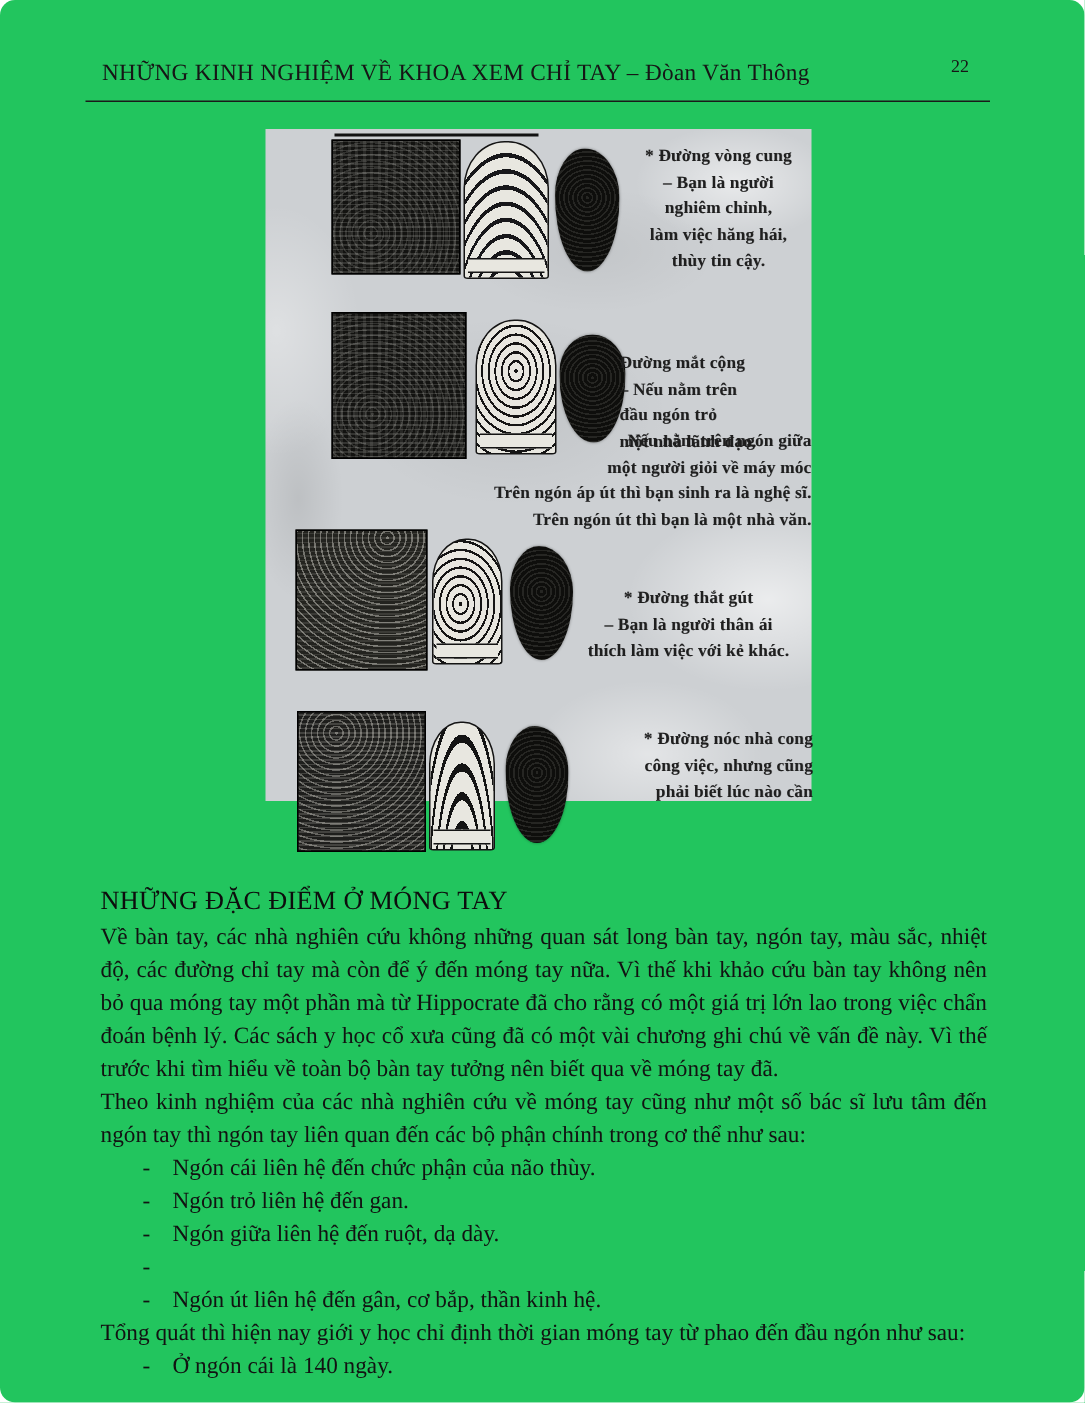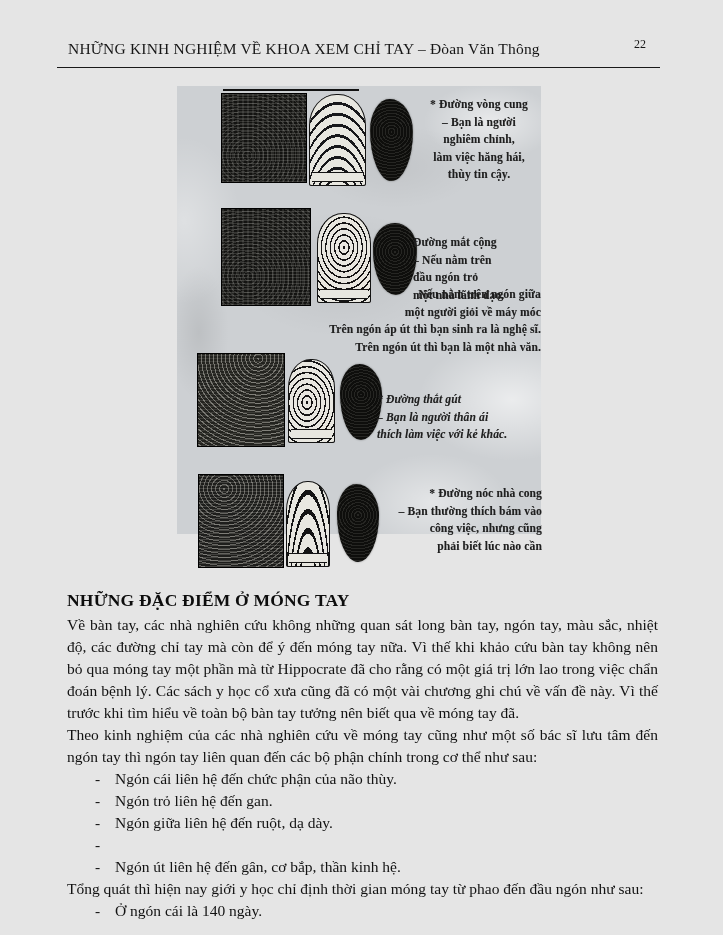--- a/index.html
+++ b/index.html
@@ -1,19 +1,19 @@
 <!DOCTYPE html>
 <html><head>
 <meta charset="utf-8">
 <style>
   * { margin:0; padding:0; box-sizing:border-box; }
   html,body { background:#ffffff; }
   .page {
-    position:relative; width:723px; height:935px; background:#e5e5e5;
-    font-family:"Liberation Serif", serif; color:#111; overflow:hidden;
+    position:relative; width:723px; height:935px; background:#22c55e;
+    font-family:"Liberation Serif", serif; color:#111; overflow:hidden;border-radius:10px;
   }
 
   
   .running-head { position:absolute; left:68px; top:40px; width:560px;
     font-size:15.5px; letter-spacing:.2px; color:#161616; }
   .page-num { position:absolute; left:634px; top:37px; font-size:12px; color:#161616; }
   .head-rule { position:absolute; left:57px; top:67px; width:603px; border-top:1.6px solid #1a1a1a; }
 
   
   .scan {
@@ -68,27 +68,27 @@
   .p2 { left:196px; top:137px; width:44px; height:72px; border-radius:50% 50% 48% 52% / 34% 36% 64% 62%; }
   .p3 { left:163px; top:278px; width:42px; height:76px; }
   .p4 { left:160px; top:398px; width:42px; height:78px; }
 
   .ann { position:absolute; font-size:11.5px; line-height:17.5px; color:#1f1f1f;
     font-weight:600; letter-spacing:.15px; text-shadow:.3px .3px 0 rgba(0,0,0,.3); }
   .ann .lbl { font-weight:700; }
   .a1 { left:240px; top:10px;  width:124px; text-align:center; }
   .a2 { left:236px; top:148px; width:126px; text-align:left; }
   .a2wide { left:24px; top:200px; width:340px; text-align:right; }
-  .a3 { left:200px; top:305px; width:164px; text-align:left;font-style:italic; }
+  .a3 { left:200px; top:305px; width:164px; text-align:center; }
   .a4 { left:203px; top:399px; width:162px; text-align:right; }
   .a4 .indent { padding-left:11px; }
 
   
   .body-block { position:absolute; left:67px; top:590px; width:591px; }
-  .sec-heading { font-size:17.5px; font-weight:700; letter-spacing:.2px; margin-bottom:3px; color:#0d0d0d; }
+  .sec-heading { font-size:17.5px; font-weight:400; letter-spacing:.2px; margin-bottom:3px; color:#0d0d0d; }
   .para { font-size:15.5px; line-height:22px; text-align:justify; color:#121212; }
   .bullet { display:flex; font-size:15.5px; line-height:22px; color:#121212; }
   .bullet .dash { width:20px; margin-left:28px; flex:none; }
 </style>
 </head>
 <body>
 
 <div class="page">
 
   <div class="running-head">NHỮNG KINH NGHIỆM VỀ KHOA XEM CHỈ TAY – Đòan Văn Thông</div>
@@ -132,21 +132,20 @@
       <div class="lbl">* Đường thắt gút</div>
       <div>– Bạn là người thân ái</div>
       <div>thích làm việc với kẻ khác.</div>
     </div>
 
     <div class="sq sq4"></div>
     <div class="draw d4"></div>
     <div class="print p4"></div>
     <div class="ann a4">
       <div class="lbl">* Đường nóc nhà cong</div>
-      <div>– Bạn thường thích bám vào</div>
       <div class="indent">công việc, nhưng cũng</div>
       <div class="indent">phải biết lúc nào cần</div>
     </div>
   </div>
 
   <div class="body-block">
     <div class="sec-heading">NHỮNG ĐẶC ĐIỂM Ở MÓNG TAY</div>
     <p class="para">Về bàn tay, các nhà nghiên cứu không những quan sát long bàn tay, ngón tay, màu sắc, nhiệt độ, các đường chỉ tay mà còn để ý đến móng tay nữa. Vì thế khi khảo cứu bàn tay không nên bỏ qua móng tay một phần mà từ Hippocrate đã cho rằng có một giá trị lớn lao trong việc chẩn đoán bệnh lý. Các sách y học cổ xưa cũng đã có một vài chương ghi chú về vấn đề này. Vì thế trước khi tìm hiểu về toàn bộ bàn tay tưởng nên biết qua về móng tay đã.</p>
     <p class="para">Theo kinh nghiệm của các nhà nghiên cứu về móng tay cũng như một số bác sĩ lưu tâm đến ngón tay thì ngón tay liên quan đến các bộ phận chính trong cơ thể như sau:</p>
 

